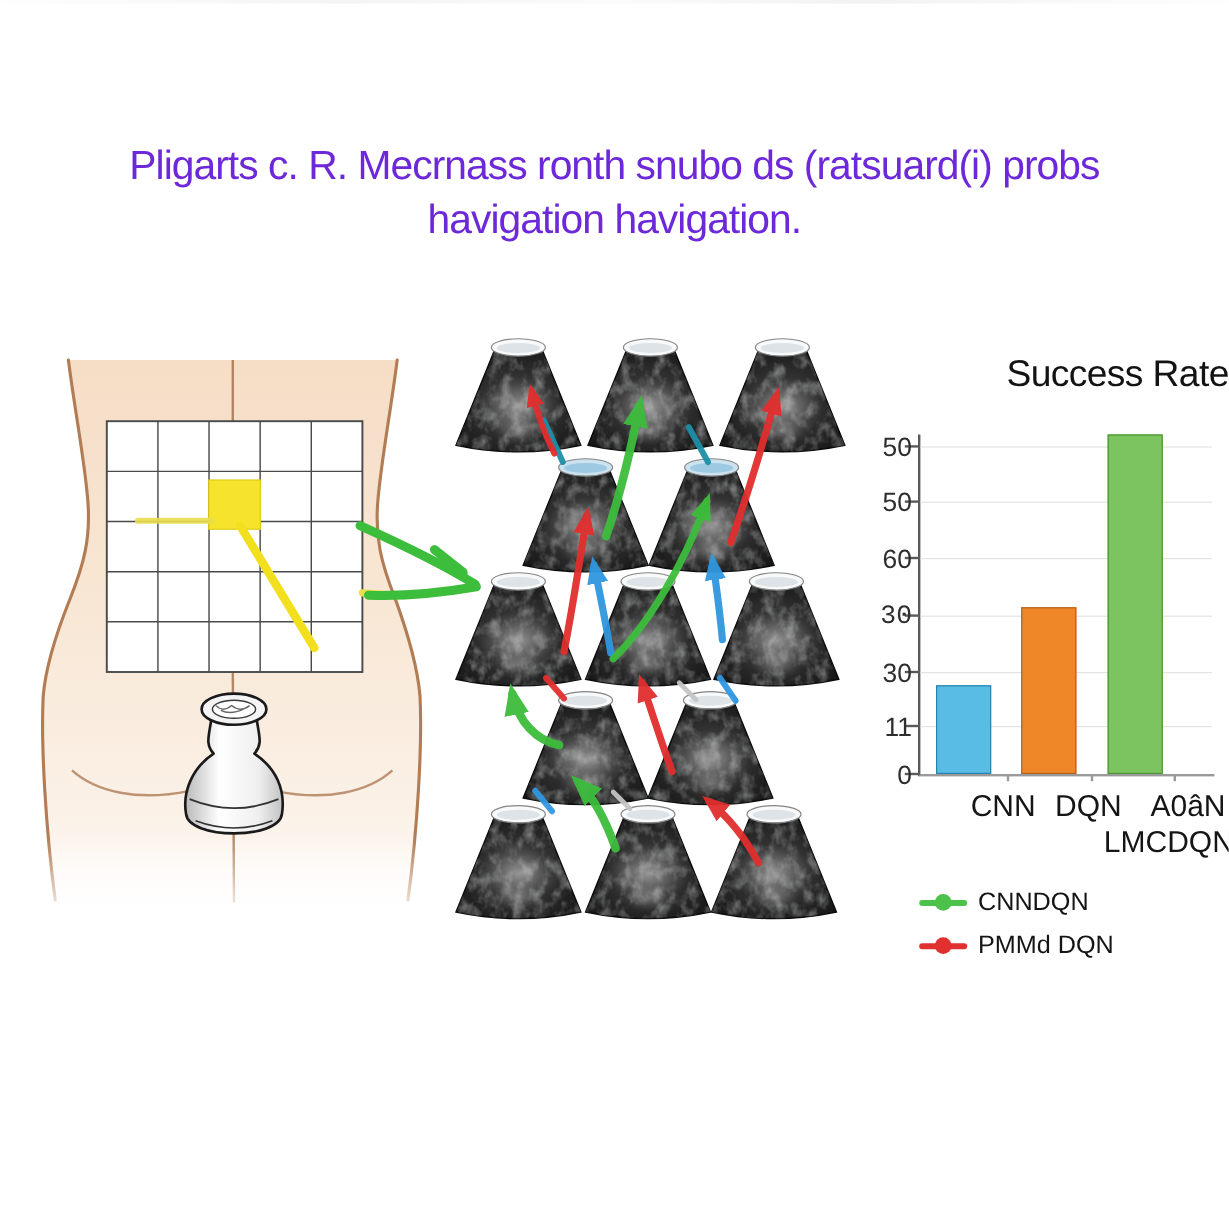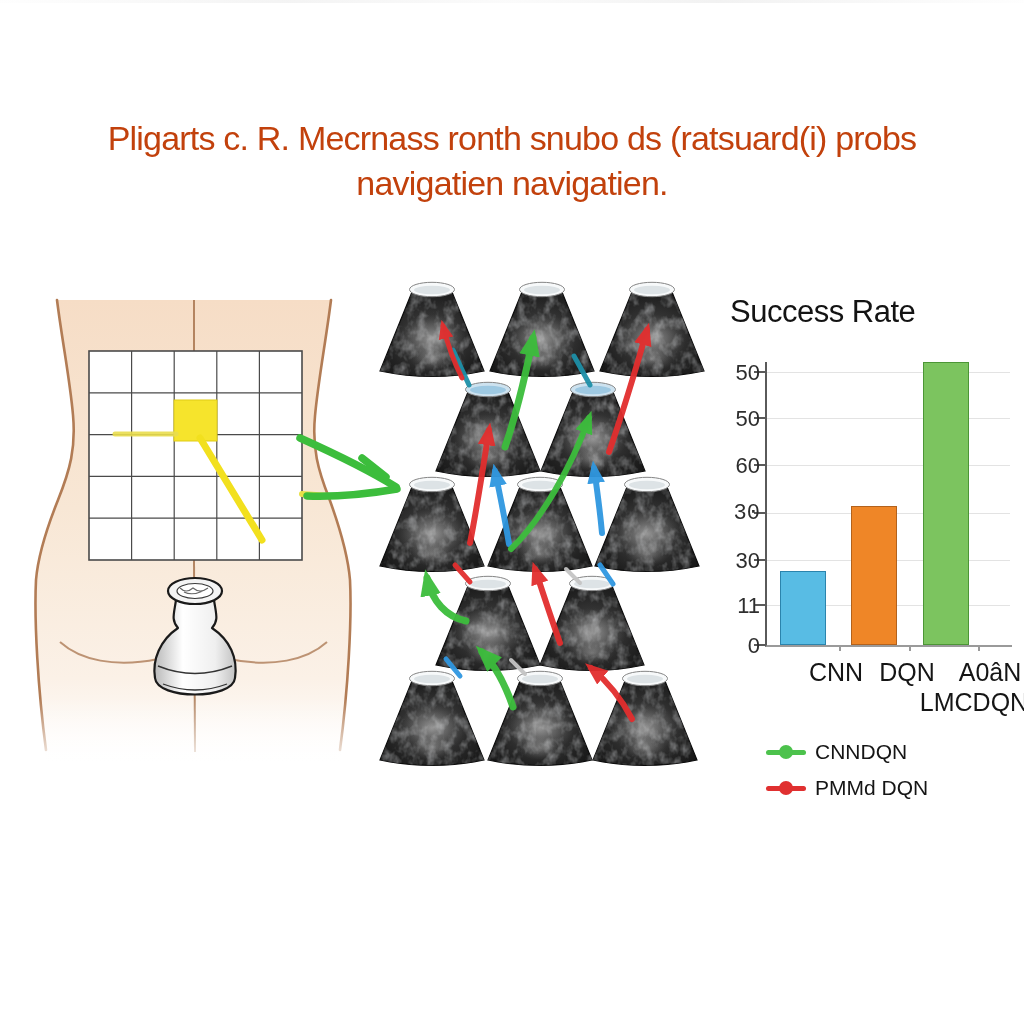--- a/index.html
+++ b/index.html
@@ -1,25 +1,25 @@
 <!DOCTYPE html>
 <html><head>
 <meta charset="utf-8">
 <style>
   html,body{margin:0;padding:0;background:#fff;}
   .canvas{position:relative;width:1024px;height:1024px;background:#ffffff;overflow:hidden;
           font-family:"Liberation Sans",sans-serif;}
   .top-artifact{position:absolute;top:0;left:0;width:100%;height:3px;opacity:.6;
     background:linear-gradient(90deg,#fdfdfd,#ececec 28%,#f8f8f8 50%,#e9e9e9 70%,#fdfdfd);}
   .fig-title{position:absolute;top:116px;left:0;width:100%;text-align:center;
-    font-size:34px;line-height:45px;letter-spacing:-0.8px;color:#c2410c;}
+    font-size:34px;line-height:45px;letter-spacing:-0.8px;color:#6d28d9;}
   #fig-svg{position:absolute;left:0;top:0;width:1024px;height:1024px;}
   
   .chart{position:absolute;left:730px;top:280px;width:294px;height:560px;color:#151515;}
-  .chart-title{position:absolute;top:14px;left:0;width:100%;text-align:left;
+  .chart-title{position:absolute;top:14px;left:0;width:100%;text-align:right;
     font-size:31px;letter-spacing:-0.5px;color:#131313;}
   .plot{position:absolute;left:35px;top:82px;width:245px;height:283px;
     border-left:2px solid #5a5a5a;border-bottom:2px solid #9a9a9a;box-sizing:content-box;}
   .gridline{position:absolute;left:0;width:243px;height:1px;background:#e3e3e3;}
   .ytick-label{position:absolute;left:-2px;width:32px;text-align:right;
     font-size:22px;color:#2e2e2e;}
   .ytick-mark{position:absolute;width:11px;height:2px;background:#5a5a5a;left:24px;}
   .xtick-mark{position:absolute;width:2px;height:6px;background:#9a9a9a;top:283px;}
   .bar{position:absolute;bottom:0;width:46px;box-sizing:border-box;border-style:solid;border-width:1.5px;}
   .xlabel{position:absolute;transform:translateX(-50%);font-size:25px;white-space:nowrap;}
@@ -30,21 +30,21 @@
     border-radius:50%;transform:translate(-50%,-50%);background:inherit;}
 </style>
 </head>
 <body>
 
 <div class="canvas">
   <div class="top-artifact"></div>
 
   <div class="fig-title">
     <div>Pligarts c. R. Mecrnass ronth snubo ds (ratsuard(i) probs</div>
-    <div>navigatien navigatien.</div>
+    <div>havigation havigation.</div>
   </div>
 
   <svg id="fig-svg" viewBox="0 0 1024 1024" xmlns="http://www.w3.org/2000/svg">
     <defs>
       <linearGradient id="skinGrad" x1="0" y1="0" x2="0" y2="1">
         <stop offset="0" stop-color="#f6ddc6"></stop>
         <stop offset="0.45" stop-color="#f8e7d5"></stop>
         <stop offset="0.82" stop-color="#fbf1e7"></stop>
         <stop offset="1" stop-color="#ffffff"></stop>
       </linearGradient>

